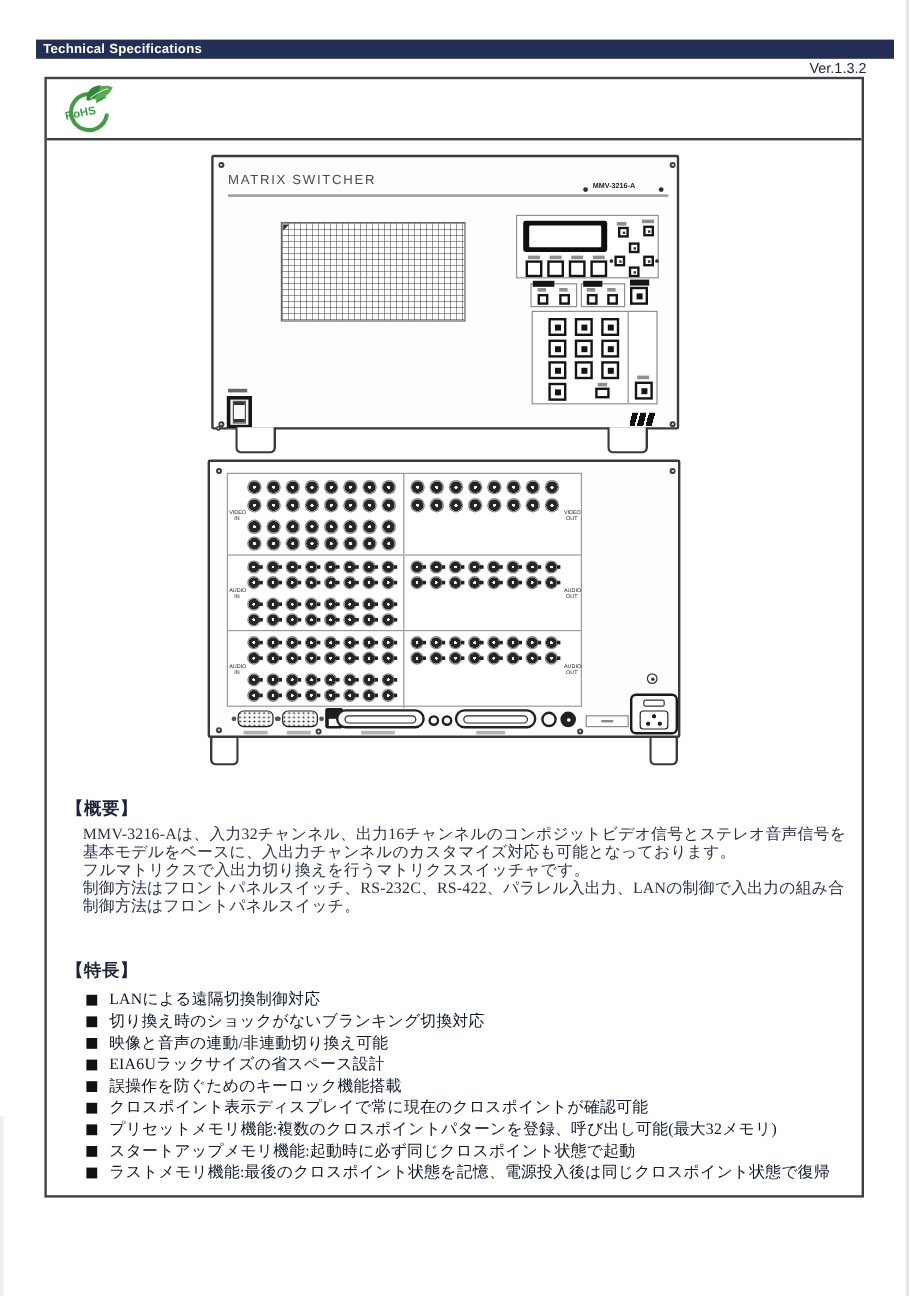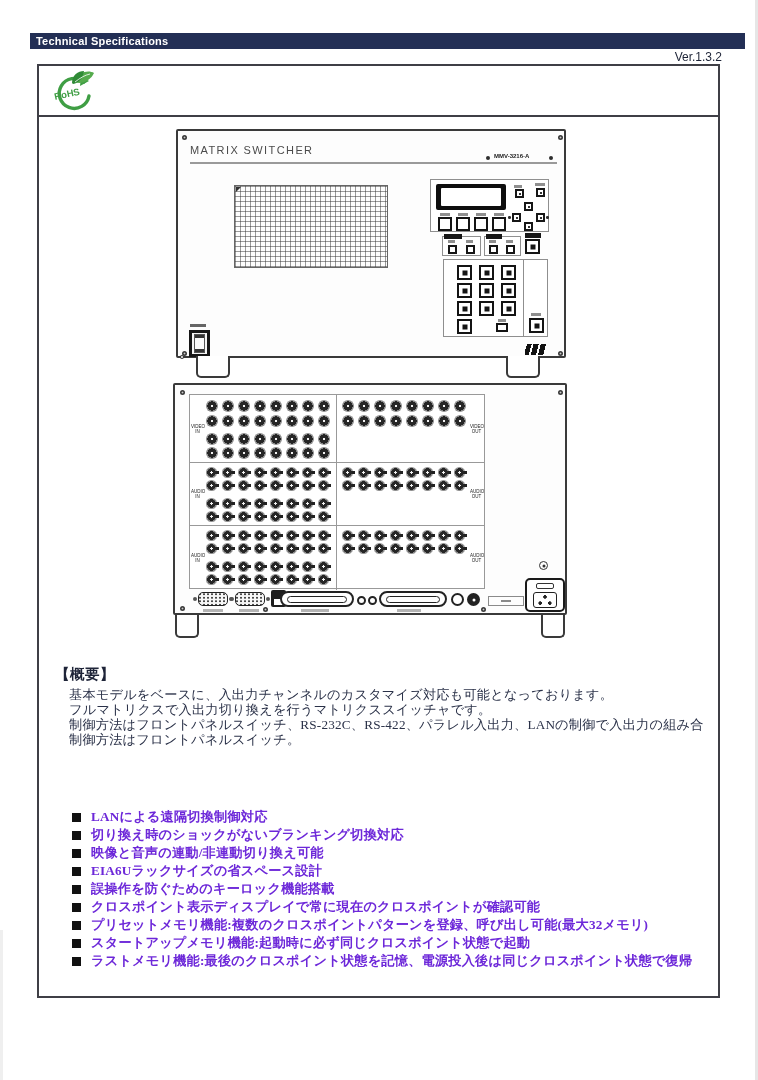--- a/index.html
+++ b/index.html
@@ -110,21 +110,21 @@
 
   
   .overview { position:absolute; left:55px; top:666px; width:652px; }
   .sec-head { font-size:14.5px; font-weight:bold; color:#1e2438; letter-spacing:.5px; line-height:16px; }
   .ov-lines { margin-left:14px; margin-top:5px; }
   .ov-line { font-size:13.2px; line-height:15px; color:#2a3148; letter-spacing:.2px; }
   .features { position:absolute; left:55px; top:801px; width:660px; }
   .ft-list { margin-top:8px; }
   .ft-item { display:flex; align-items:flex-start; height:18px; padding-left:17px; }
   .sq { flex:0 0 auto; width:9px; height:9px; background:#111; margin:3.5px 10px 0 0; }
-  .ft-text { font-size:13.2px; line-height:16px; color:#6d28d9; letter-spacing:.2px; white-space:nowrap;font-weight:bold; }
+  .ft-text { font-size:13.2px; line-height:16px; color:#0f172a; letter-spacing:.2px; white-space:nowrap; }
 </style>
 </head>
 <body>
 
 <div class="page">
   <div class="edge-l"></div>
   <div class="edge-r"></div>
 
   <div class="topbar">Technical Specifications</div>
   <div class="version">Ver.1.3.2</div>
@@ -421,28 +421,30 @@
     <div class="smudge" style="left:126px;top:224px;width:28px"></div>
     <div class="smudge" style="left:222px;top:224px;width:24px"></div>
   </div>
 
   <div class="foot" style="left:175px;top:615px;width:24px;height:23px"></div>
   <div class="foot" style="left:541px;top:615px;width:24px;height:23px"></div>
 
   <div class="overview">
     <div class="sec-head">【概要】</div>
     <div class="ov-lines">
+      <div class="ov-line">MMV-3216-Aは、入力32チャンネル、出力16チャンネルのコンポジットビデオ信号とステレオ音声信号を</div>
       <div class="ov-line">基本モデルをベースに、入出力チャンネルのカスタマイズ対応も可能となっております。</div>
       <div class="ov-line">フルマトリクスで入出力切り換えを行うマトリクススイッチャです。</div>
       <div class="ov-line">制御方法はフロントパネルスイッチ、RS-232C、RS-422、パラレル入出力、LANの制御で入出力の組み合</div>
       <div class="ov-line">制御方法はフロントパネルスイッチ。</div>
     </div>
   </div>
 
   <div class="features">
+    <div class="sec-head">【特長】</div>
     <div class="ft-list">
       <div class="ft-item">
           <span class="sq"></span>
           <span class="ft-text">LANによる遠隔切換制御対応</span>
         </div>
       <div class="ft-item">
           <span class="sq"></span>
           <span class="ft-text">切り換え時のショックがないブランキング切換対応</span>
         </div>
       <div class="ft-item">

